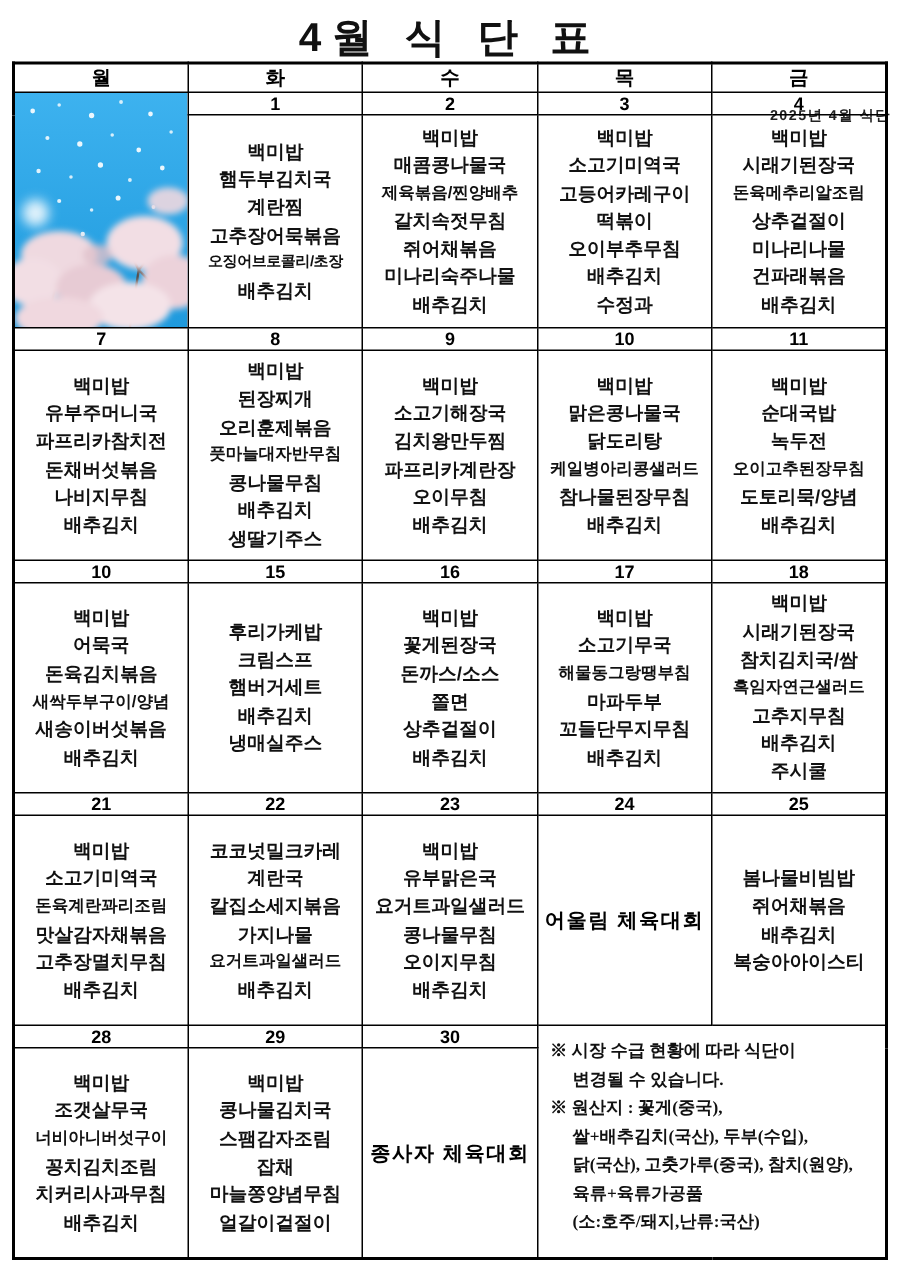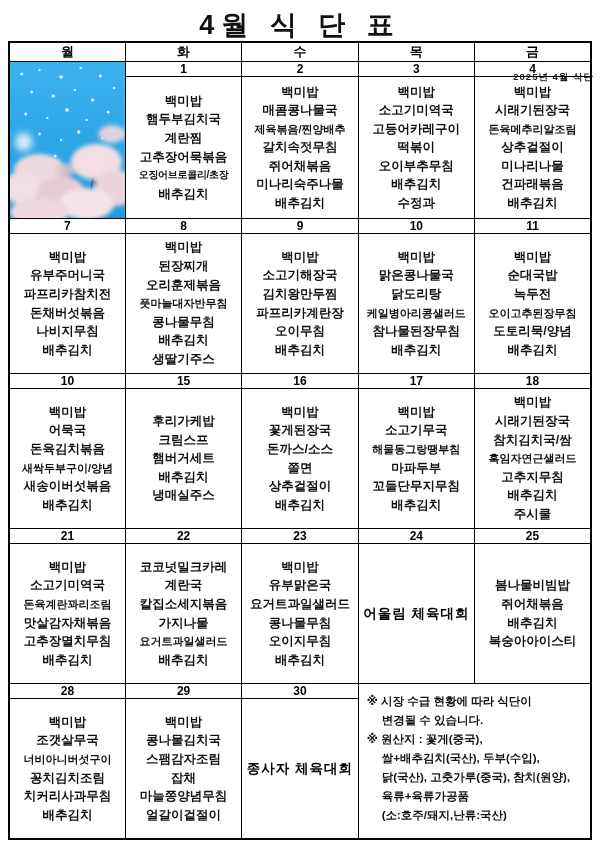--- a/index.html
+++ b/index.html
@@ -39,21 +39,21 @@
     font-weight: bold; line-height: 18.6px; white-space: nowrap;
     color: #111; text-align: center;
   }
   .sz-l { font-size: 12.5px; }
   .sz-m { font-size: 11px; }
   .sz-s { font-size: 10px; letter-spacing: -0.3px; }
   td.photo-cell { padding: 0; vertical-align: top; }
   td.photo-cell svg { display: block; }
   td.event-cell { text-align: center; margin-left: 11px; }
   .event-text { font-size: 13.5px; font-weight: bold; letter-spacing: 1px; }
-  td.notes-cell { vertical-align: top; text-align: left; }
+  td.notes-cell { vertical-align: top; text-align: left; font-family: Liberation Serif, serif; }
   .notes-wrap { padding: 8px 4px 0 8px; }
   .note-line {
     font-size: 11.5px; font-weight: bold; line-height: 19px;
     white-space: nowrap; color: #111;
   }
   .note-line.indent { padding-left: 15px; }
 </style>
 </head>
 <body>
 

